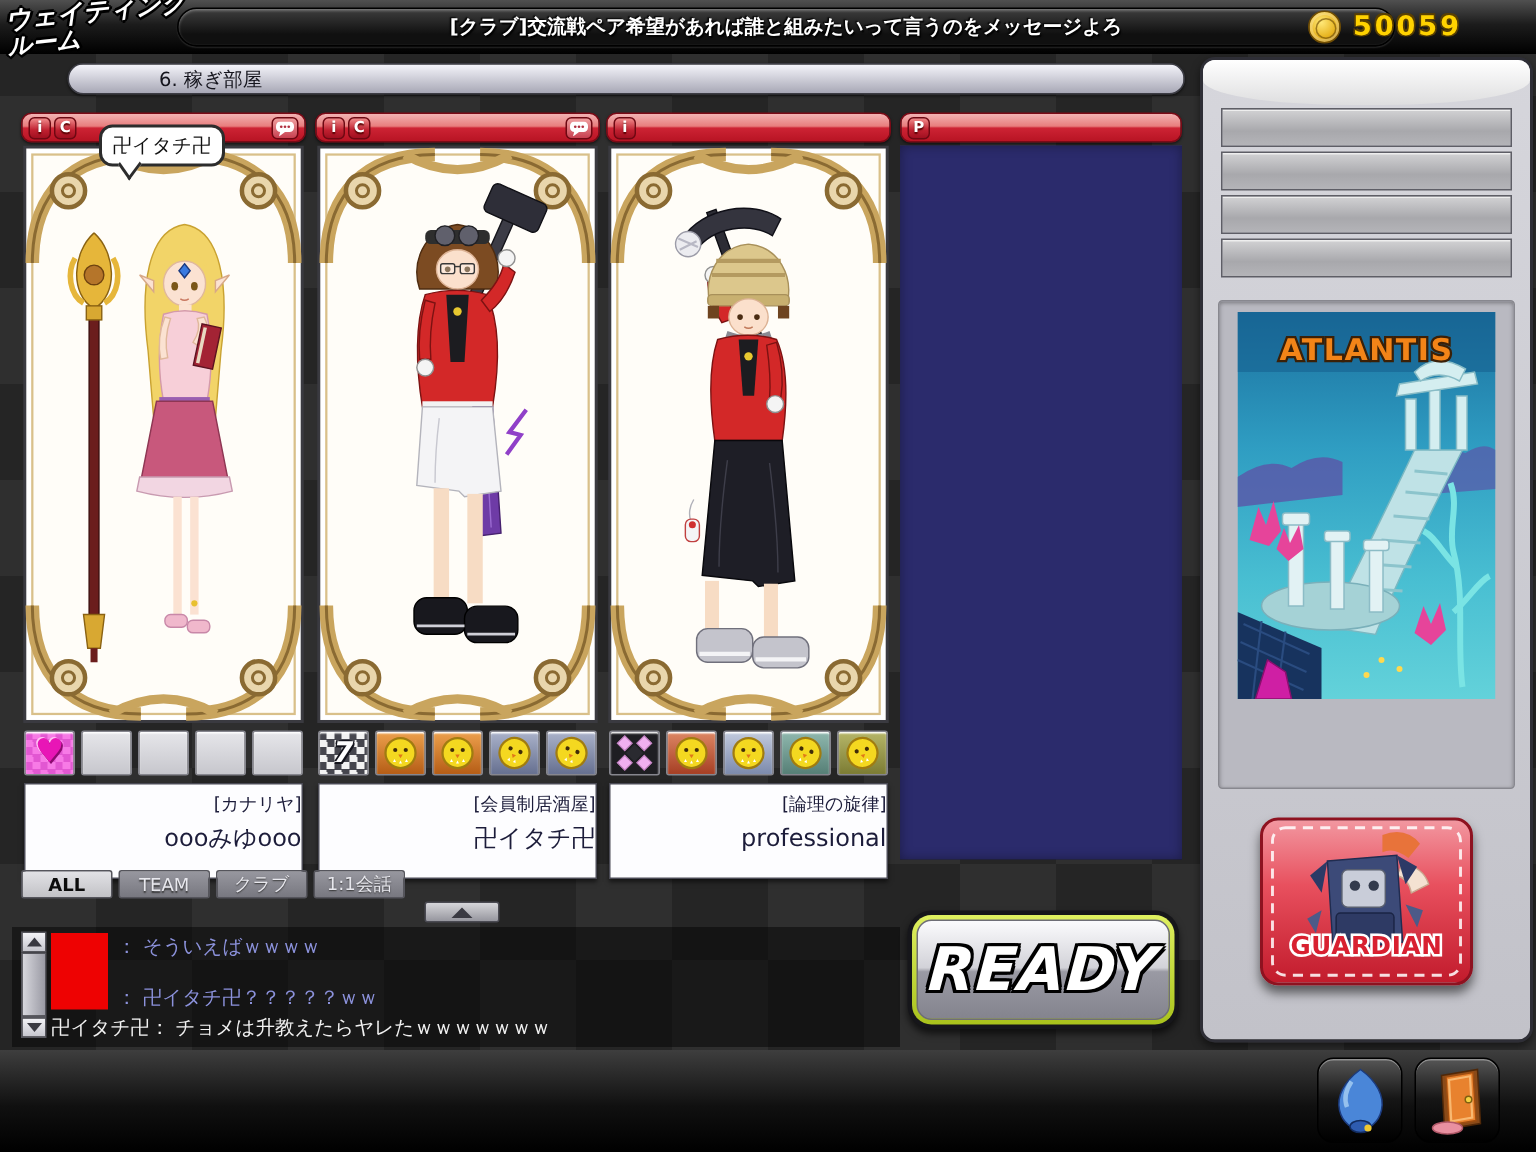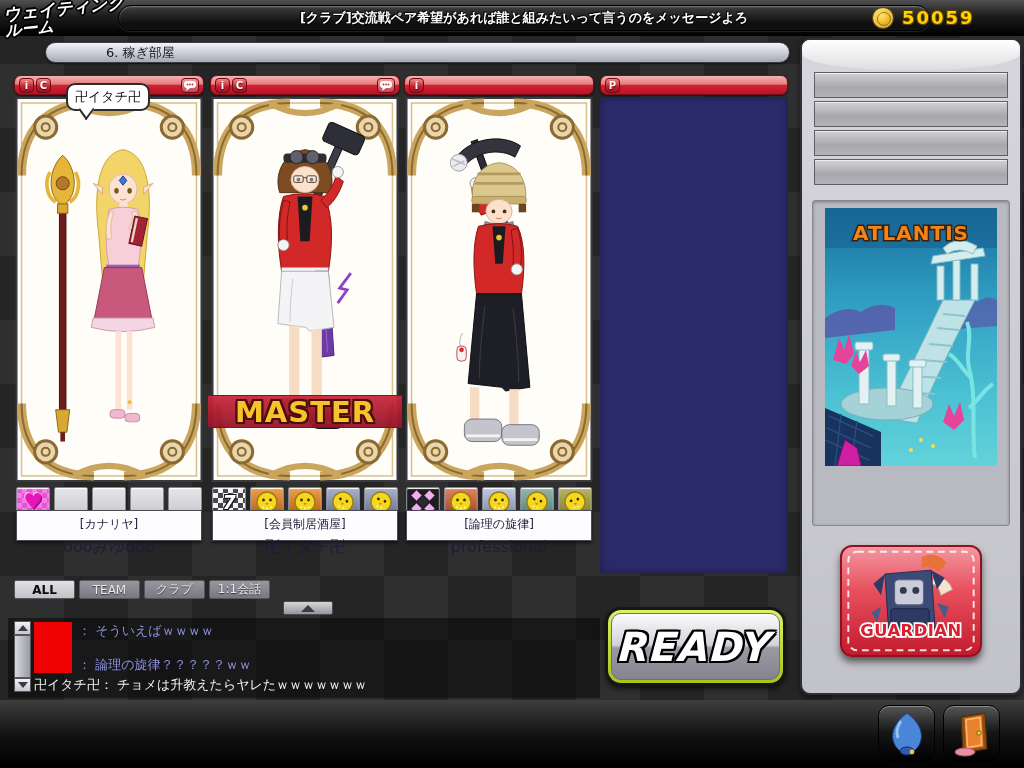--- a/index.html
+++ b/index.html
@@ -74,23 +74,23 @@
   .item-cell { width:34px; height:30px; border:1px solid #86868e; border-radius:2px;
     background:linear-gradient(#e6e6ea,#c7c7cd); box-shadow:inset 0 1px 1px #fff; overflow:hidden;
     display:flex; align-items:center; justify-content:center; position:relative; }
   .item-cell svg { width:26px; height:26px; }
   .cell-heart { background:repeating-conic-gradient(#f77ae6 0% 25%, #e257d2 0% 50%) 0 0/10px 10px; }
   .cell-heart span { font-size:22px; color:#e816b6; line-height:1;
     text-shadow:1px 1px 0 #8c0a70,-1px -1px 0 #ffc4f4; }
   .cell-seven { background:repeating-conic-gradient(#f2f2f2 0% 25%, #46464e 0% 50%) 0 0/10px 10px; }
   .cell-seven span { font-size:19px; font-weight:bold; font-style:italic; color:#fff;
     text-shadow:1px 1px 0 #14141c,-1px -1px 0 #14141c,1px -1px 0 #14141c,-1px 1px 0 #14141c; }
-  .nameplate { position:absolute; left:2px; top:435px; width:186px; height:31px;
+  .nameplate { position:absolute; left:2px; top:447px; width:186px; height:64px;
     background:#fdfdff; border:1px solid #4a4a55; box-shadow:0 2px 3px rgba(0,0,0,.55);
-    text-align:center; color:#1c1c3a; }
+    text-align:right; color:#1c1c3a; }
   .nameplate .club { margin-top:5px; font-size:12px; }
   .nameplate .pname { margin-top:4px; font-size:16px; }
 
   
   .sidebar { left:800px; top:38px; width:222px; height:657px;
     background:linear-gradient(#d6d6dc,#c2c2c9); border:2px solid #2e2e36;
     border-radius:10px; box-shadow:0 3px 6px rgba(0,0,0,.5); }
   .sidebar-cap { position:absolute; left:0; top:0; width:218px; height:30px;
     border-radius:8px 8px 45% 45%/8px 8px 55% 55%;
     background:linear-gradient(#ffffff,#dededf); }
@@ -364,23 +364,20 @@
       <path d="M112,176 L117,258" stroke="#9a6ad0" fill="none"></path>
       <path d="M68,172 L118,172 L124,232 L98,236 L94,232 L64,228 Z" fill="#f4f4f6" stroke="#b4b4bc"></path>
       <path d="M80,180 C78,196 77,212 77,226" stroke="#c8c8d0" fill="none"></path>
       <rect x="76" y="230" width="11" height="80" fill="#f7dcc4"></rect>
       <rect x="100" y="234" width="11" height="78" fill="#f7dcc4"></rect>
       <rect x="62" y="308" width="38" height="26" rx="9" fill="#18181e" stroke="#000"></rect>
       <rect x="98" y="314" width="38" height="26" rx="9" fill="#18181e" stroke="#000"></rect>
       <path d="M64,328 h34" stroke="#d0d0d8" stroke-width="2"></path>
       <path d="M100,334 h34" stroke="#d0d0d8" stroke-width="2"></path>
     </svg>
-    <div class="master-band">
-      <span>MASTER</span>
-    </div>
   </div>
   <div class="item-row">
     <div class="item-cell cell-seven">
         <span>7</span>
       </div>
     <div class="item-cell" style="background:linear-gradient(#eda04c,#b55d16);">
       <svg viewBox="0 0 26 26">
           <circle cx="13" cy="13" r="10" fill="#f4d820" stroke="#a07c10" stroke-width="1.5"></circle>
           <circle cx="9.5" cy="11" r="1.4" fill="#402c08"></circle>
           <circle cx="16.5" cy="11" r="1.4" fill="#402c08"></circle>
@@ -685,21 +682,21 @@
 <div class="abs chat-panel">
   <div class="scroll-up">
       <div class="tri-up-s"></div>
     </div>
   <div class="scroll-track"></div>
   <div class="scroll-down">
       <div class="tri-down-s"></div>
     </div>
   <div class="censor"></div>
   <div class="msg" style="top:4px;">： そういえばｗｗｗｗ</div>
-  <div class="msg" style="top:38px;">： 論理の旋律？？？？？ｗｗ</div>
+  <div class="msg" style="top:38px;">： 卍イタチ卍？？？？？ｗｗ</div>
   <div class="msg white" style="left:26px; top:58px;">
     <span class="sender">卍イタチ卍</span><span>： チョメは升教えたらヤレたｗｗｗｗｗｗｗ</span>
   </div>
 </div>
 
 <div class="abs ready">
   <div class="ready-ring">
     <div class="ready-face">
       <span>READY</span>
     </div>

